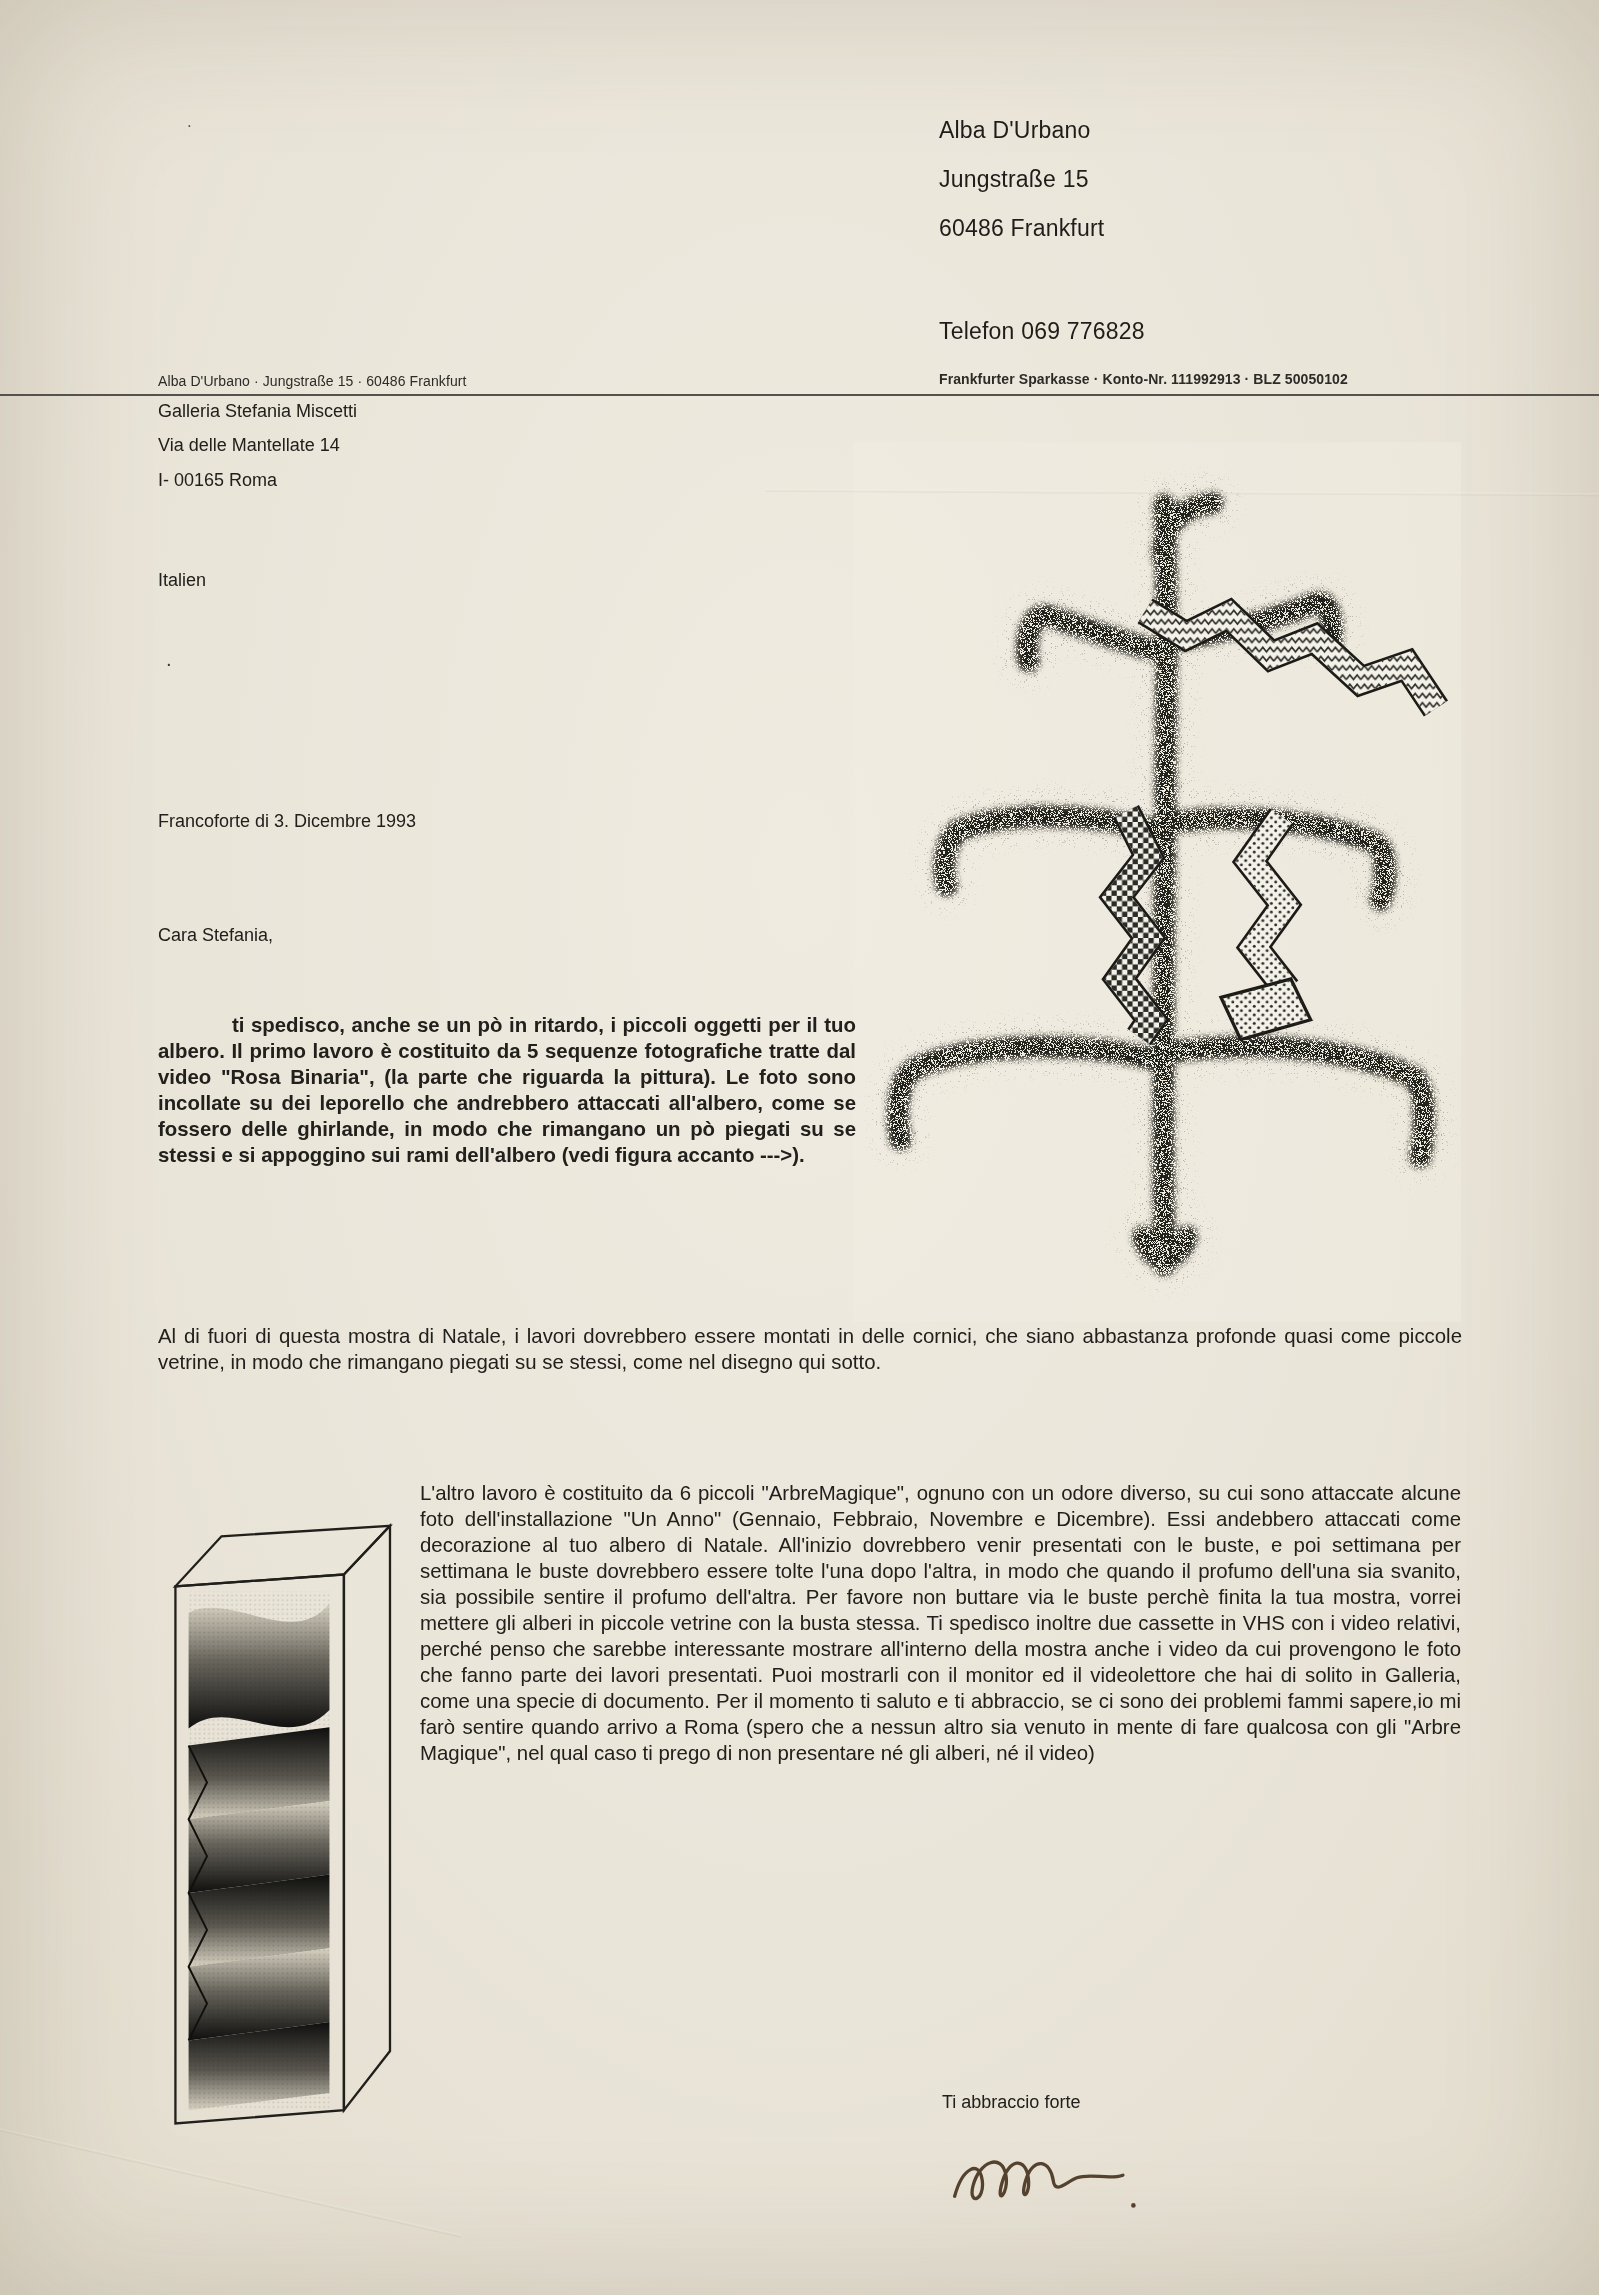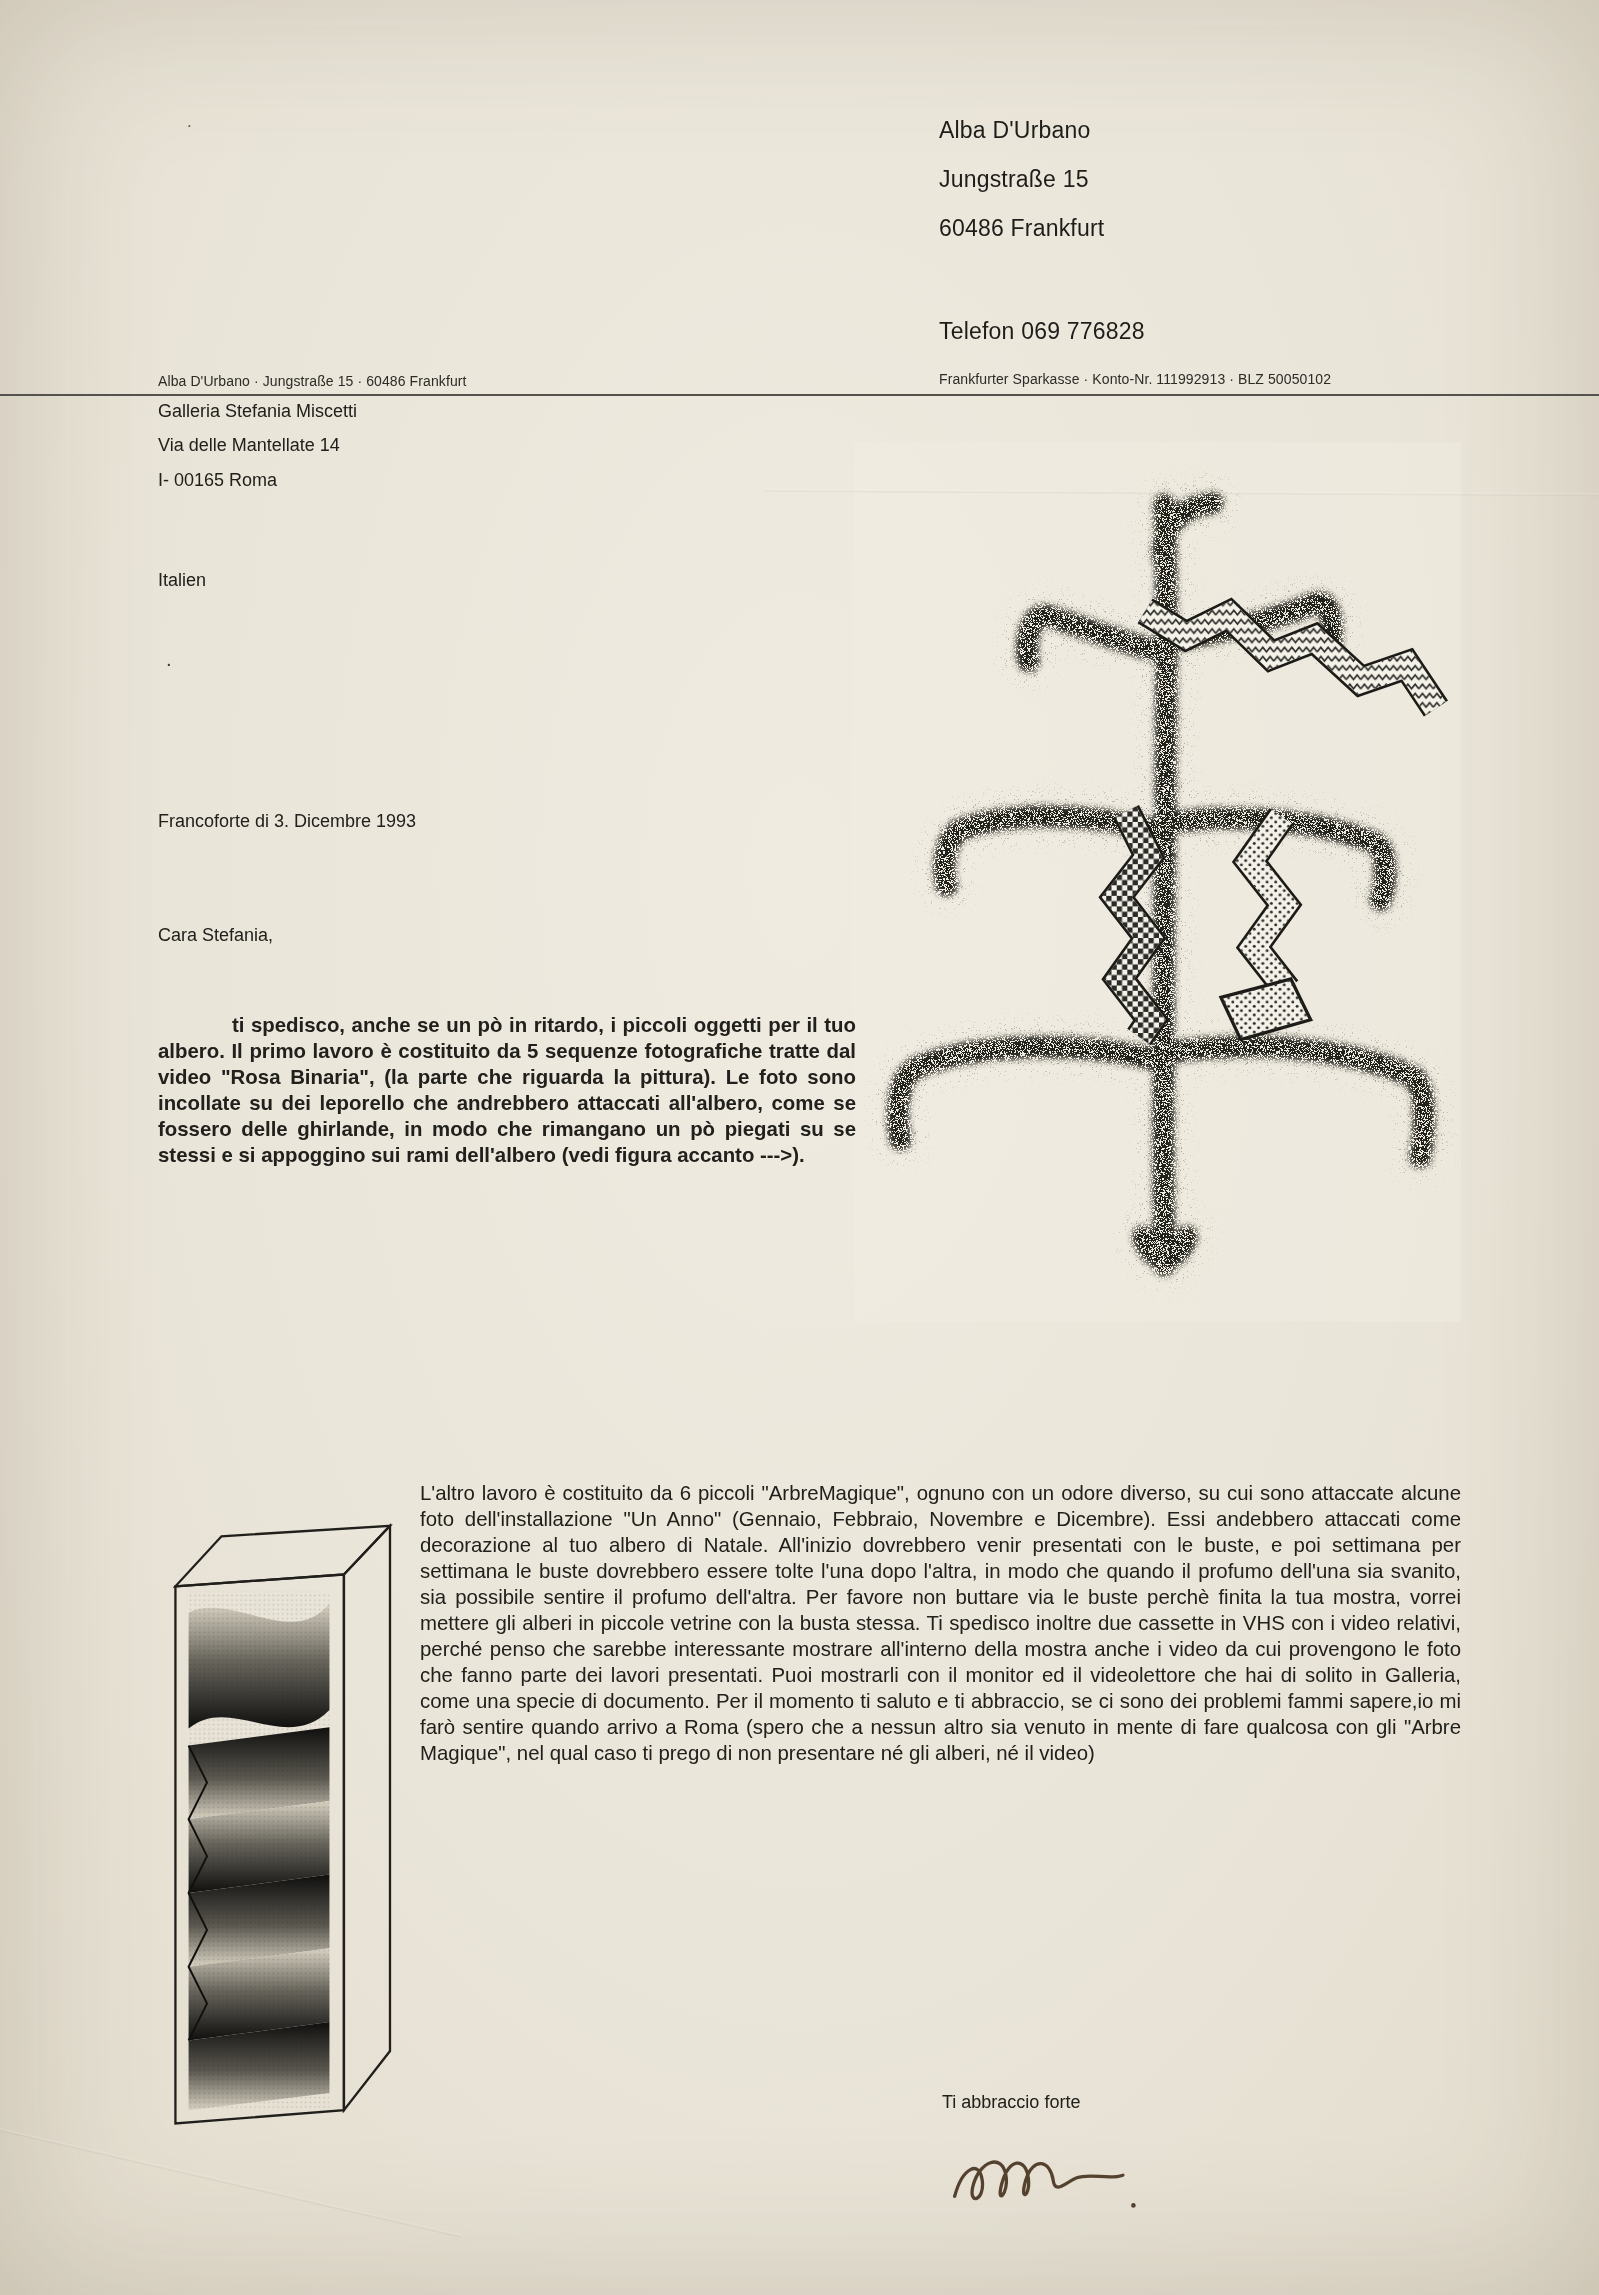--- a/index.html
+++ b/index.html
@@ -18,21 +18,21 @@
   .lh-line { font-size:23px; letter-spacing:0.2px; color:#1e1d19; }
   .small-line { font-size:14px; color:#2c2b27; letter-spacing:0.1px; }
   .body-size { font-size:18px; color:#21201c; }
   .body-text { font-size:20.4px; line-height:26px; text-align:justify; color:#21201c; }
 
   .lh-name   { left:939px; top:117px; }
   .lh-street { left:939px; top:166px; }
   .lh-city   { left:939px; top:215px; }
   .lh-phone  { left:939px; top:318px; }
   .lh-sender-small { left:158px;  top:373px; }
-  .lh-bank-small   { left:939px; top:371px; }
+  .lh-bank-small   { left:939px; top:371px;font-weight:bold; }
   .rule { left:0; top:394px; width:1599px; height:2px; background:#54524c; }
 
   .rcp-1 { left:158px; top:401px; }
   .rcp-2 { left:158px; top:435px; }
   .rcp-3 { left:158px; top:470px; }
   .rcp-country { left:158px; top:570px; }
 
   .mark-top { left:187px; top:112px; font-size:17px; color:#565349; }
   .mark-below-recipient { left:166px; top:648px; font-size:20.4px; color:#3a3831; }
 
@@ -149,20 +149,21 @@
         <polyline points="650,568 602,636 654,702 608,766 658,830" stroke="#1c1b17" stroke-width="44"></polyline>
         <polyline points="650,568 602,636 654,702 608,766 658,830" stroke="#f4f1e8" stroke-width="36"></polyline>
         <polyline points="650,568 602,636 654,702 608,766 658,830" stroke="url(#patDots)" stroke-width="36"></polyline>
         <polygon points="558,842 664,814 694,876 588,906" fill="#f4f1e8" stroke="#1c1b17" stroke-width="5"></polygon>
         <polygon points="558,842 664,814 694,876 588,906" fill="url(#patDots)"></polygon>
       </g>
     </g>
   </svg>
 
   <div class="abs body-text para1">ti spedisco, anche se un pò in ritardo, i piccoli oggetti per il tuo albero. Il primo lavoro è costituito da 5 sequenze fotografiche tratte dal video "Rosa Binaria", (la parte che riguarda la pittura). Le foto sono incollate su dei leporello che andrebbero attaccati all'albero, come se fossero delle ghirlande, in modo che rimangano un pò piegati su se stessi e si appoggino sui rami dell'albero (vedi figura accanto ---&gt;).</div>
+  <div class="abs body-text para2">Al di fuori di questa mostra di Natale, i lavori dovrebbero essere montati in delle cornici, che siano abbastanza profonde quasi come piccole vetrine, in modo che rimangano piegati su se stessi, come nel disegno qui sotto.</div>
   <div class="abs body-text para3">L'altro lavoro è costituito da 6 piccoli "ArbreMagique", ognuno con un odore diverso, su cui sono attaccate alcune foto dell'installazione "Un Anno" (Gennaio, Febbraio, Novembre e Dicembre). Essi andebbero attaccati come decorazione al tuo albero di Natale. All'inizio dovrebbero venir presentati con le buste, e poi settimana per settimana le buste dovrebbero essere tolte l'una dopo l'altra, in modo che quando il profumo dell'una sia svanito, sia possibile sentire il profumo dell'altra. Per favore non buttare via le buste perchè finita la tua mostra, vorrei mettere gli alberi in piccole vetrine con la busta stessa. Ti spedisco inoltre due cassette in VHS con i video relativi, perché penso che sarebbe interessante mostrare all'interno della mostra anche i video da cui provengono le foto che fanno parte dei lavori presentati. Puoi mostrarli con il monitor ed il videolettore che hai di solito in Galleria, come una specie di documento. Per il momento ti saluto e ti abbraccio, se ci sono dei problemi fammi sapere,io mi farò sentire quando arrivo a Roma (spero che a nessun altro sia venuto in mente di fare qualcosa con gli "Arbre Magique", nel qual caso ti prego di non presentare né gli alberi, né il video)</div>
 
   <svg class="abs box-figure" viewBox="0 0 392 988" aria-hidden="true">
     <defs>
       <linearGradient id="foldDark" x1="0" y1="0" x2="0" y2="1">
         <stop offset="0" stop-color="#0f0f0e"></stop>
         <stop offset="0.55" stop-color="#5a574f"></stop>
         <stop offset="1" stop-color="#d8d2c2"></stop>
       </linearGradient>
       <linearGradient id="foldLight" x1="0" y1="0" x2="0" y2="1">

